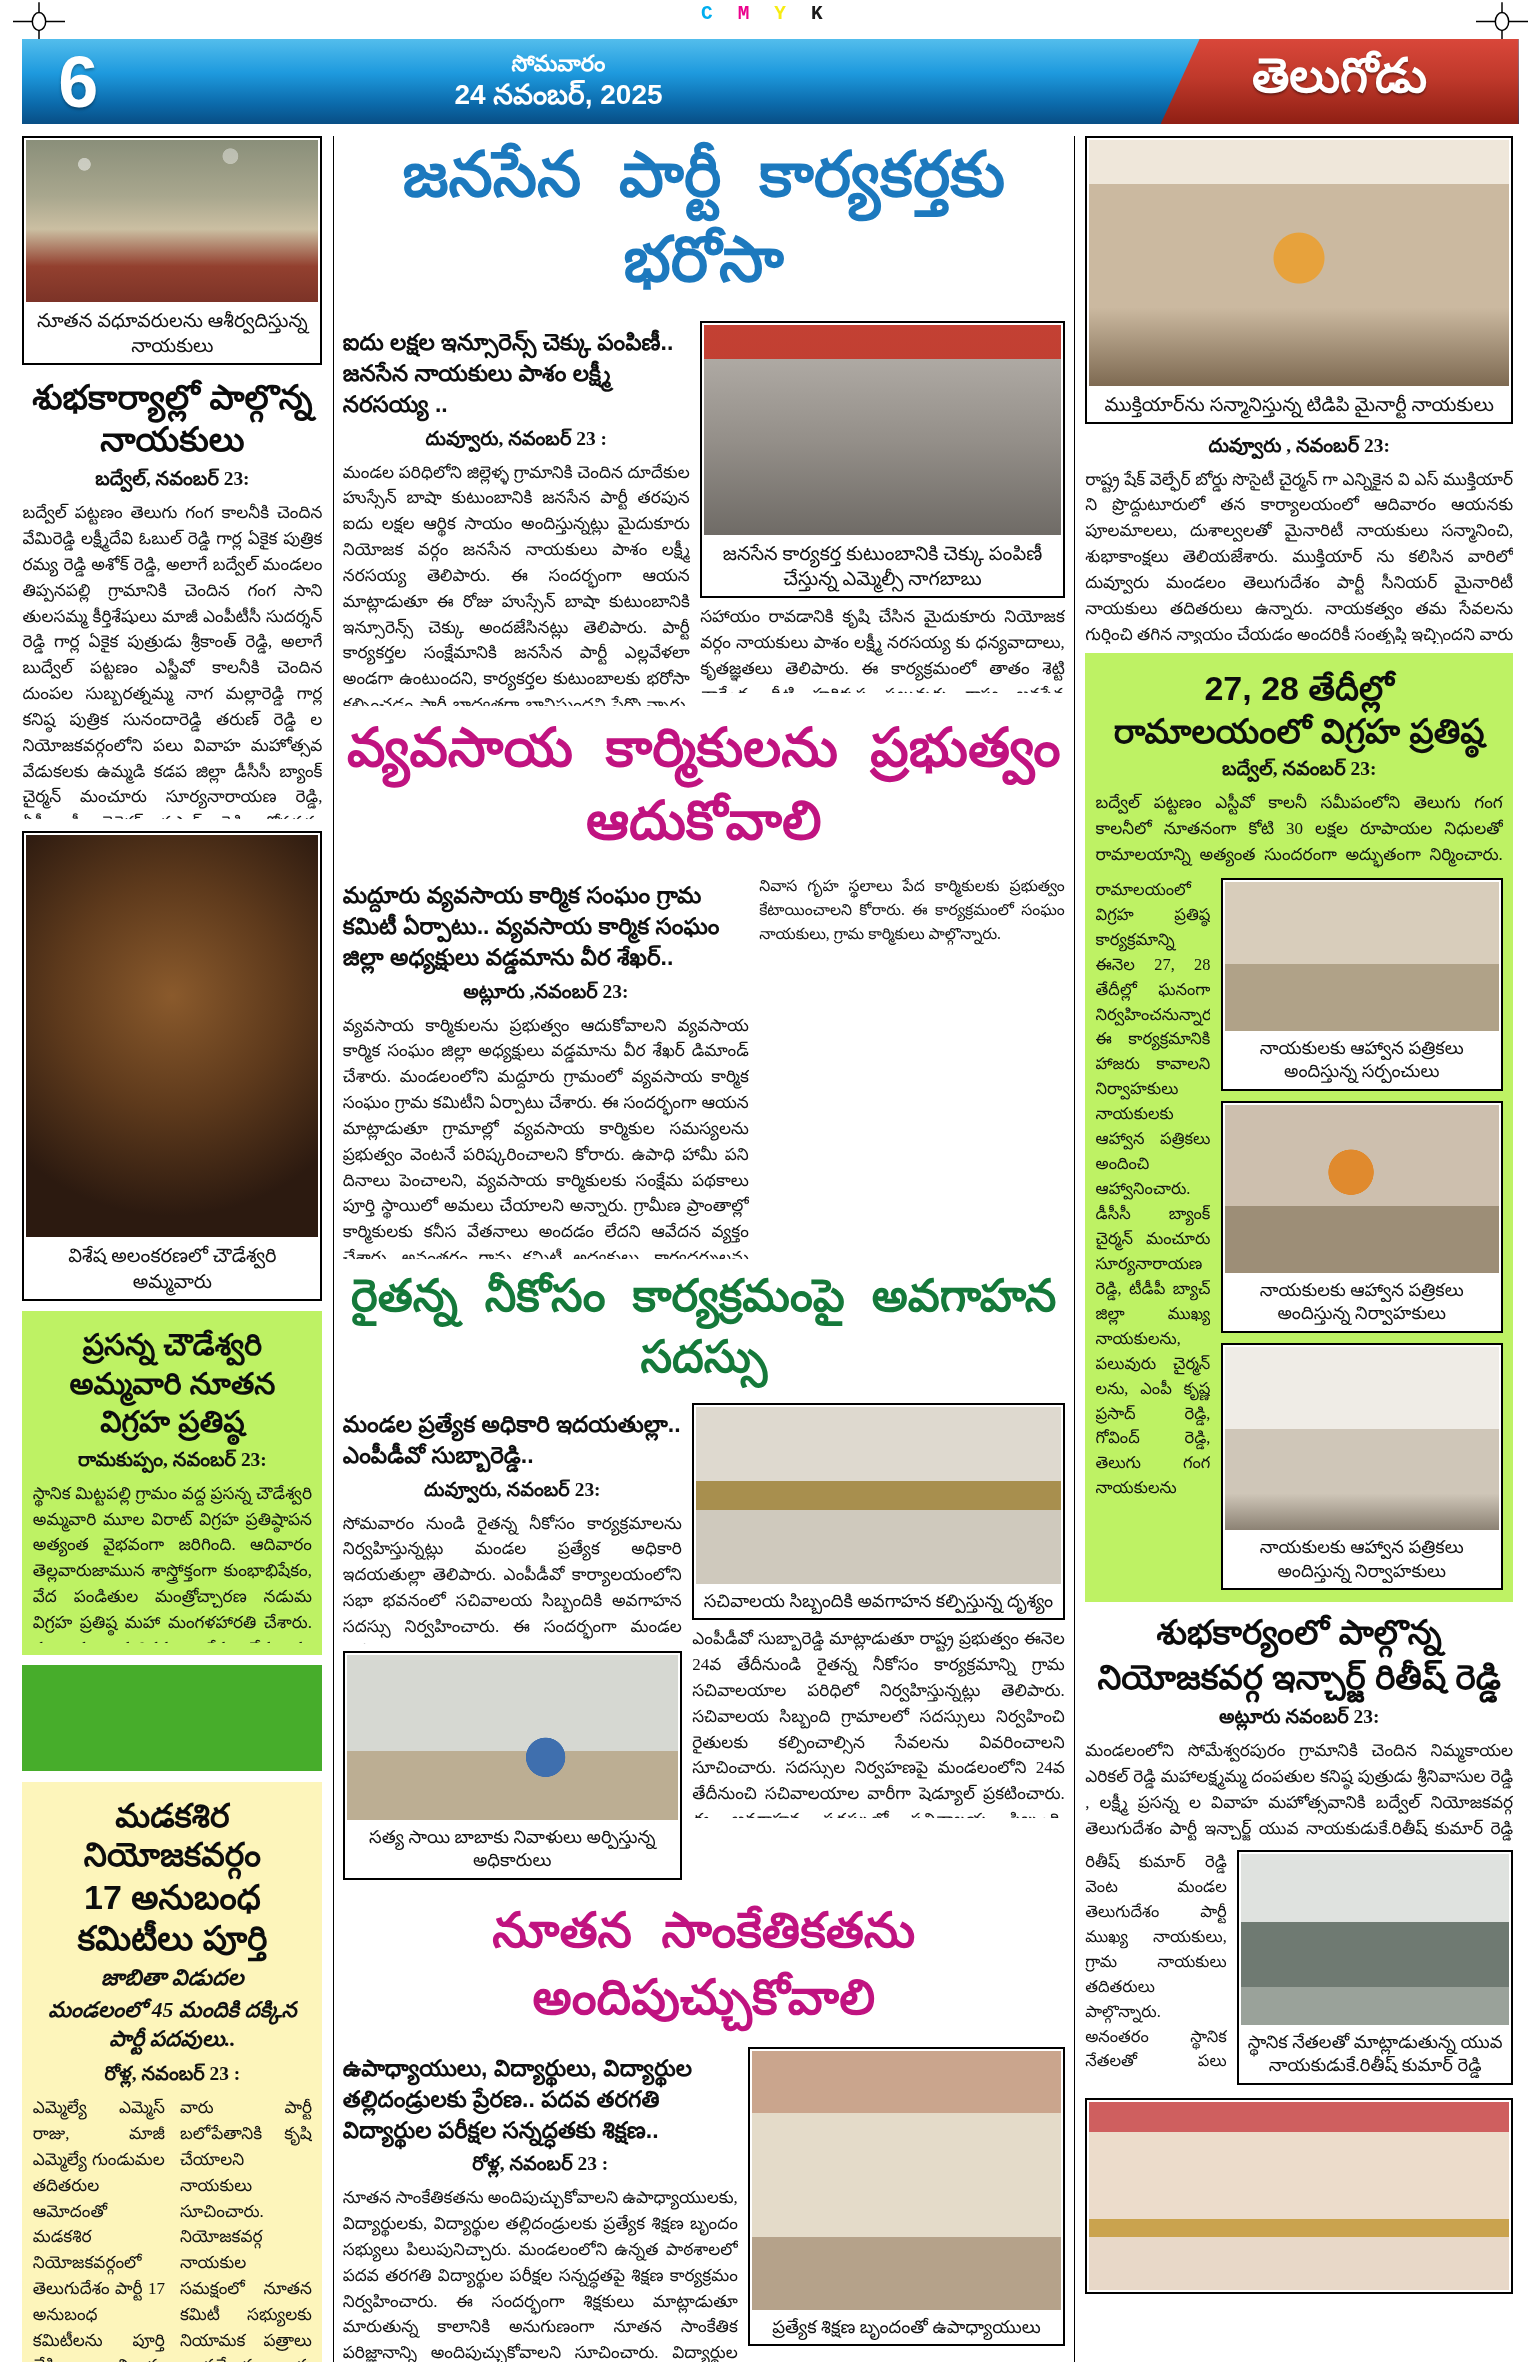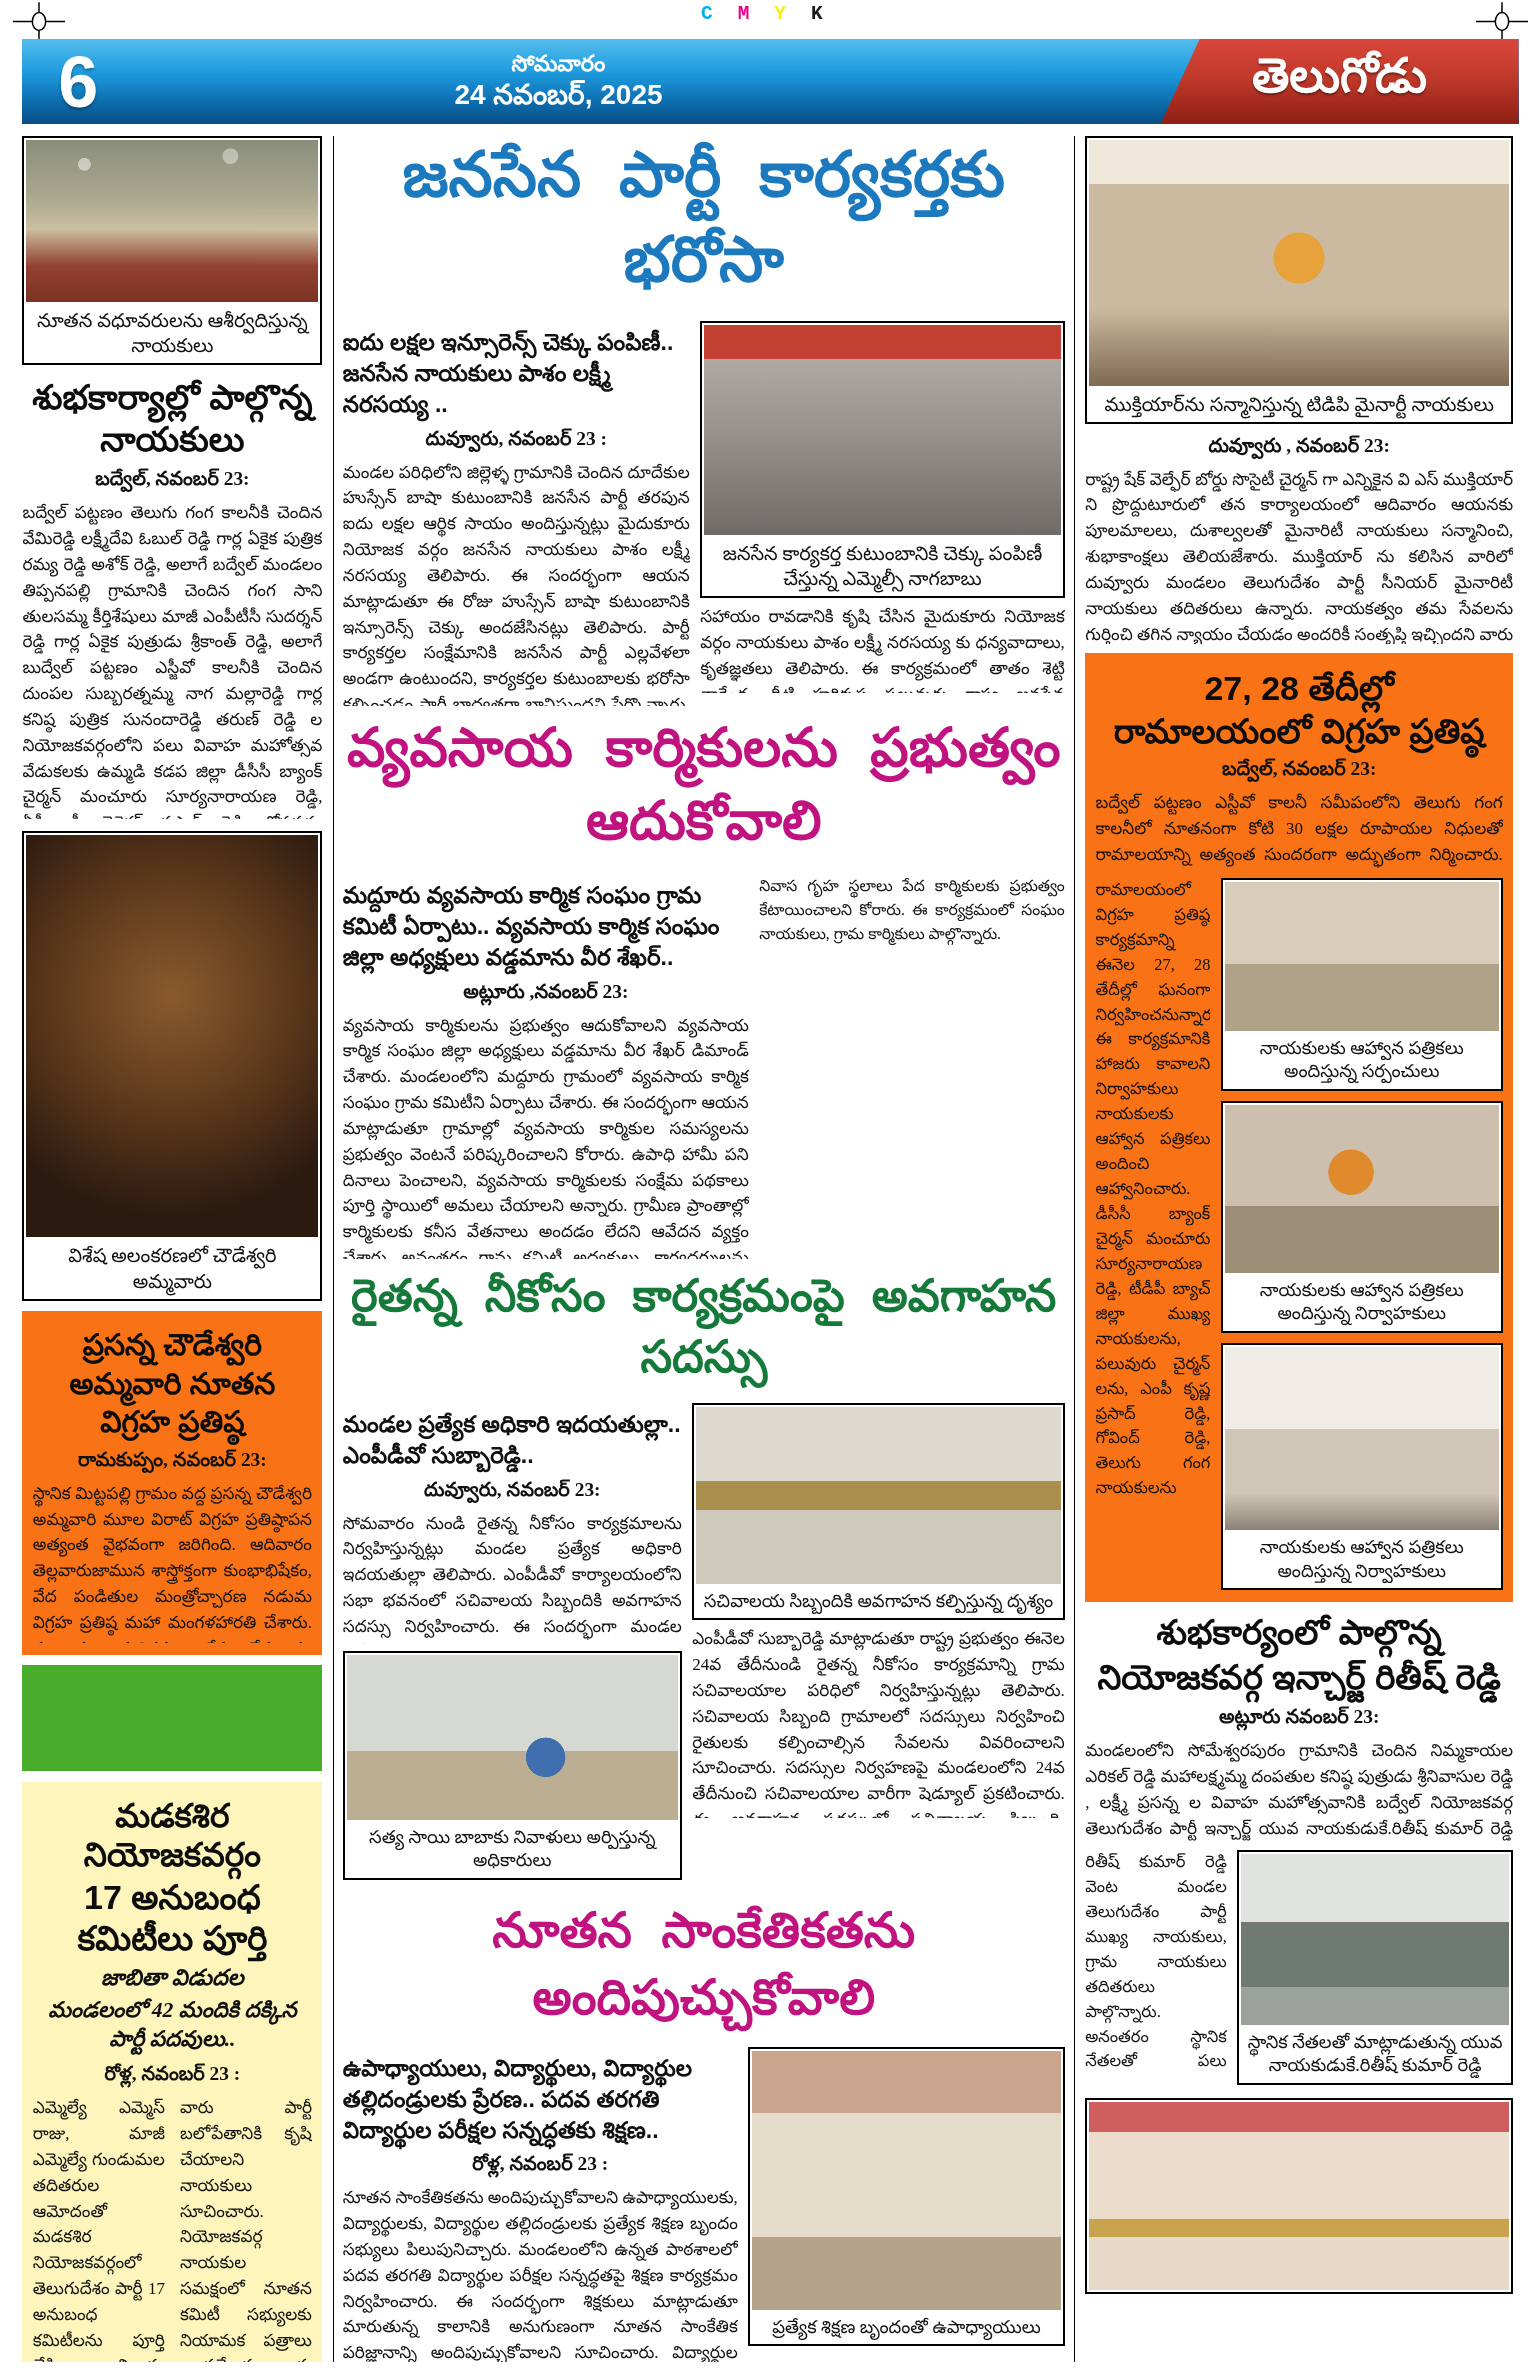--- a/index.html
+++ b/index.html
@@ -41,21 +41,21 @@
   .subhead{font-family:"Liberation Sans","DejaVu Sans",sans-serif;font-weight:bold;font-size:23px;
            text-align:left;line-height:1.35;margin:6px 0;}
   .head-black{font-family:"Liberation Sans","DejaVu Sans",sans-serif;font-weight:800;text-align:center;
               color:#0d0d0d;line-height:1.18;margin:10.4px 0 4.5px 0;}
   .h-blue{color:#1c79be;font-size:63px;margin:4.5px 0 10.4px 0;}
   .h-magenta{color:#c01380;font-size:54px;margin:13.4px 0 9px 0;}
   .h-magenta2{color:#c01380;font-size:49px;margin:13.4px 0 9px 0;}
   .h-green{color:#15793a;font-size:45px;margin:13.4px 0 9px 0;}
   h1,h2,h3{font-family:Liberation Mono, monospace;text-align:center;font-weight:800;}
   .row{display:flex;gap:10.4px;align-items:flex-start;}
-  .beige{background:#f97316;padding:12px 10.4px;margin:9px 0;}
+  .beige{background:#bef264;padding:12px 10.4px;margin:9px 0;}
   .yellow{background:#fdf5bb;padding:12px 10.4px;margin:9px 0;}
   .greenblock{background:#47ad2b;height:106px;margin:10.4px 0;}
   .twocol{column-count:2;column-gap:15px;}
   
   .ph-wedding{height:162px;background:
      radial-gradient(circle at 20% 15%,rgba(255,255,255,.5) 0 6px,transparent 6.7px),
      radial-gradient(circle at 70% 10%,rgba(255,255,255,.4) 0 7.5px,transparent 8.2px),
      linear-gradient(180deg,#8a8f7a 0%,#a9a78e 35%,#cbbfa2 55%,#93402f 78%,#7c3327 100%);}
   .ph-deity{height:402px;background:
      radial-gradient(circle at 50% 40%,#8a5a2c 0%,#5e3a1c 40%,#2c1a10 78%),
@@ -152,21 +152,21 @@
         <div class="dateline">రామకుప్పం, నవంబర్ 23:</div>
         <div class="body" style="max-height:162px">స్థానిక మిట్టపల్లి గ్రామం వద్ద ప్రసన్న చౌడేశ్వరి అమ్మవారి మూల విరాట్ విగ్రహ ప్రతిష్ఠాపన అత్యంత వైభవంగా జరిగింది. ఆదివారం తెల్లవారుజామున శాస్త్రోక్తంగా కుంభాభిషేకం, వేద పండితుల మంత్రోచ్చారణ నడుమ విగ్రహ ప్రతిష్ఠ మహా మంగళహారతి చేశారు. మధ్యాహ్నం హరికథ కాలక్షేపం చేపట్టారు. చుట్టుపక్కల గ్రామాల నుంచి భక్తాదులు విశేషంగా తరలివచ్చి అమ్మవారిని దర్శించుకున్నారు. ఆలయ నిర్వాహకులు భక్తాదులకు అన్నదాన వసతి ఏర్పాటు చేశారు.</div>
       </article>
 
       <div class="greenblock"></div>
 
       <article class="yellow">
         <h3 class="head-black madak-h1">మడకశిర నియోజకవర్గం</h3>
         <h3 class="head-black madak-h2">17 అనుబంధ కమిటీలు పూర్తి</h3>
         <div class="madak-sub1">జాబితా విడుదల</div>
-        <div class="madak-sub2">మండలంలో 42 మందికి దక్కిన పార్టీ పదవులు..</div>
+        <div class="madak-sub2">మండలంలో 45 మందికి దక్కిన పార్టీ పదవులు..</div>
         <div class="dateline">రోళ్ల, నవంబర్ 23 :</div>
         <div class="body twocol" style="max-height:417px">ఎమ్మెల్యే ఎమ్మెస్ రాజు, మాజీ ఎమ్మెల్యే గుండుమల తదితరుల ఆమోదంతో మడకశిర నియోజకవర్గంలో తెలుగుదేశం పార్టీ 17 అనుబంధ కమిటీలను పూర్తి చేసి జాబితాను విడుదల చేశారు. మండలంలో 25 మందికి పార్టీ పదవులు దక్కాయి. పదవులు పొందిన వారు పార్టీ బలోపేతానికి కృషి చేయాలని నాయకులు సూచించారు. నియోజకవర్గ నాయకుల సమక్షంలో నూతన కమిటీ సభ్యులకు నియామక పత్రాలు అందజేశారు. ఈ సందర్భంగా పార్టీ శ్రేణులు హర్షం వ్యక్తం చేశాయి. త్వరలో మిగిలిన కమిటీల జాబితాలను కూడా ప్రకటిస్తామని నాయకులు తెలిపారు. పదవులు పొందిన వారిని నాయకులు అభినందించారు. గ్రామ స్థాయిలో పార్టీని బలోపేతం చేసేందుకు అనుబంధ కమిటీలు కృషి చేయాలని కోరారు. ఈ కార్యక్రమంలో నియోజకవర్గ తెలుగుదేశం పార్టీ ముఖ్య నాయకులు, కార్యకర్తలు పాల్గొన్నారు.</div>
       </article>
     </section>
 
     <section class="col col-mid">
 
       <h1 class="h-blue">జనసేన పార్టీ కార్యకర్తకు భరోసా</h1>
       <div class="row">
         <div style="flex:0 0 347px;min-width:0">

